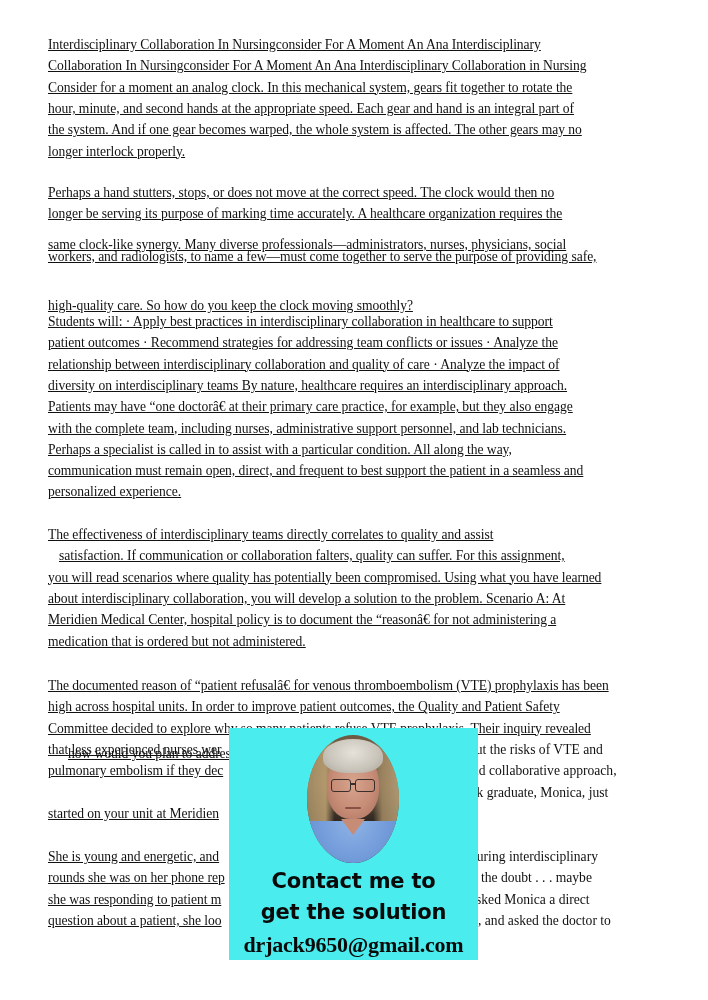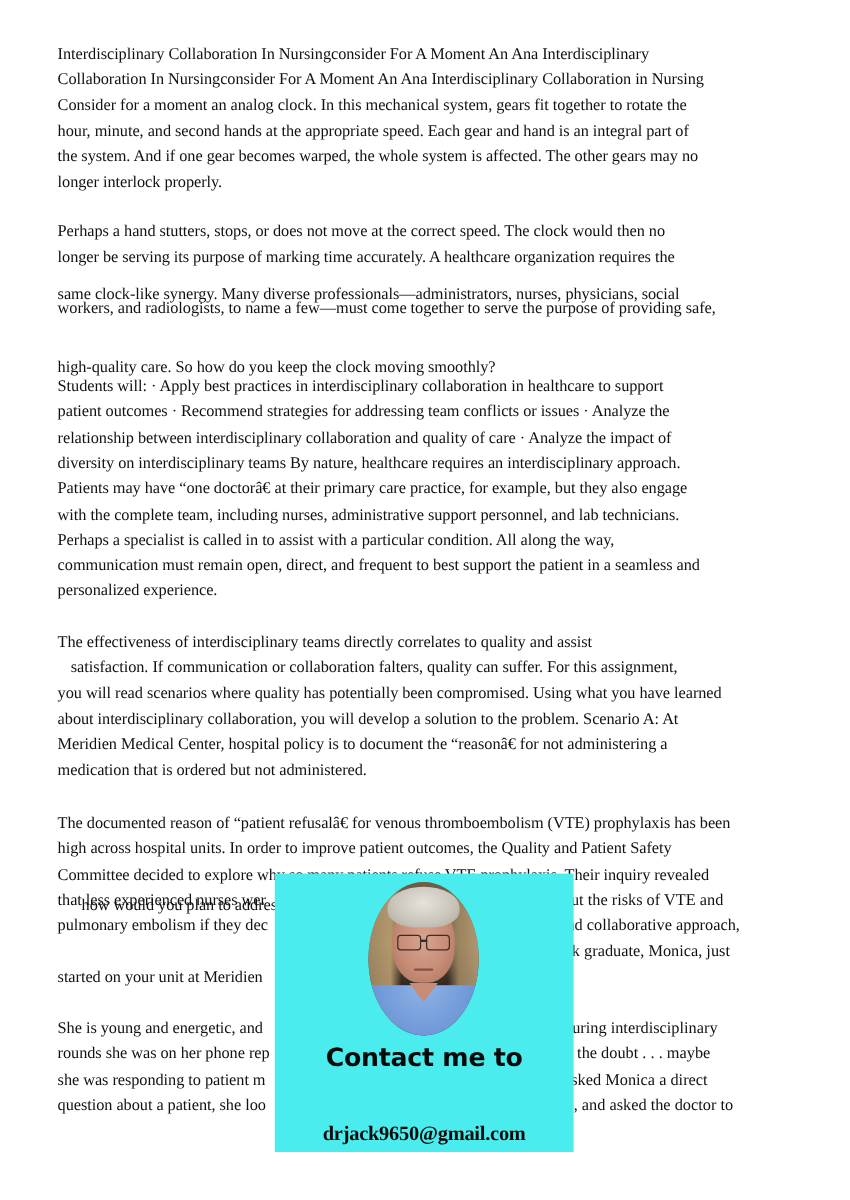--- a/index.html
+++ b/index.html
@@ -22,20 +22,21 @@
       height: 1000px;
     }
     .line {
       position: absolute;
       left: 48px;
       font-size: 13.6px;
       line-height: 21px;
       height: 21px;
       white-space: nowrap;
       letter-spacing: -0.05px;
+      text-decoration: underline;
     }
     .frag-right {
       position: absolute;
       font-size: 13.6px;
       line-height: 21px;
       height: 21px;
       white-space: nowrap;
     }
     
     .promo {
@@ -105,21 +106,21 @@
     }
     .promo-title.l1 { top: 138px; }
     .promo-title.l2 { top: 169px; }
     .promo-email {
       position: absolute;
       left: 0; width: 249px;
       top: 203px;
       text-align: center;
       font-family: "Liberation Serif", "DejaVu Serif", serif;
       font-weight: bold;
-      font-size: 17px;
+      font-size: 22px;
       line-height: 28px;
       color: #0a0a0a;
       letter-spacing: -0.2px;
     }
   </style>
 </head>
 <body>
 
 <div class="page">
   <div id="text-layer">
@@ -175,15 +176,16 @@
       <div class="shirt"></div>
       <div class="collar"></div>
       <div class="face"></div>
       <div class="hair"></div>
       <div class="glasses-l"></div>
       <div class="glasses-r"></div>
       <div class="bridge"></div>
       <div class="mouth"></div>
     </div>
     <div class="promo-title l1">Contact me to</div>
+    <div class="promo-title l2">get the solution</div>
     <div class="promo-email">drjack9650@gmail.com</div>
   </div>
 </div>
 
 </body></html>

